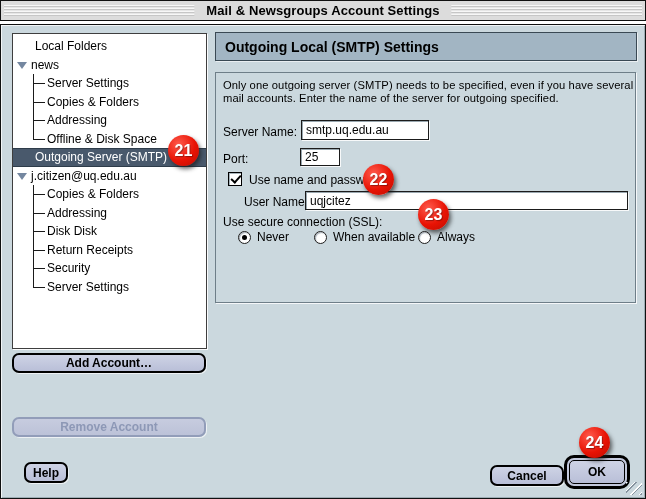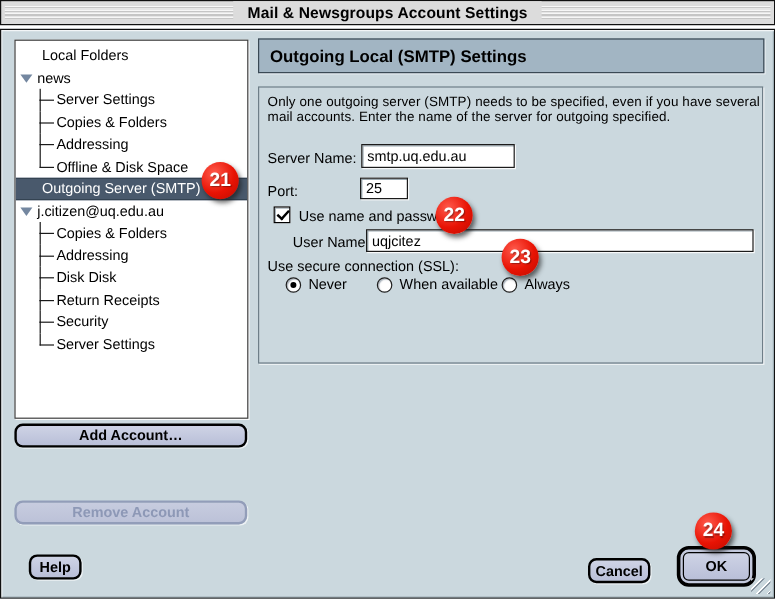--- a/index.html
+++ b/index.html
@@ -34,21 +34,21 @@
 
   
   .btn{position:absolute;display:flex;align-items:center;justify-content:center;font-size:12px;font-weight:bold;
      background:linear-gradient(#ced3e5,#b9bfd8);border:2px solid #000;border-radius:7px;color:#000;
      box-shadow:1px 1px 0 rgba(255,255,255,.65);cursor:default;white-space:nowrap;}
   .btn.disabled{border-color:#929db9;color:#8d98b6;background:linear-gradient(#c7ccdf,#bcc2d8);}
   .btn-add{left:11px;top:328px;width:194px;height:20px;}
   .btn-default{left:11px;top:360px;width:194px;height:20px;}
   .btn-remove{left:11px;top:392px;width:194px;height:20px;}
   .btn-help{left:11px;top:437px;width:44px;height:21px;margin-left:12px;}
-  .btn-cancel{left:489px;top:440px;width:52px;height:21px;}
+  .btn-cancel{left:489px;top:440px;width:74px;height:21px;}
   .btn-advanced{left:317px;top:198px;width:91px;height:22px;}
   .ok-ring{position:absolute;left:563px;top:430px;width:66px;height:34px;border:3px solid #000;border-radius:10px;
      background:#c3c9dd;padding:2px;}
   .btn-ok{position:relative;width:100%;height:100%;display:flex;align-items:center;justify-content:center;
      font-size:12px;font-weight:bold;background:linear-gradient(#ced3e5,#b9bfd8);border:1px solid #000;border-radius:5px;}
 
   
   .band{position:absolute;left:214px;top:7px;width:422px;height:29px;background:#a2b5c3;border:1px solid #3a4954;
      display:flex;align-items:center;padding-left:9px;font-size:14px;font-weight:bold;
      box-shadow:1px 1px 0 rgba(255,255,255,.6);}

